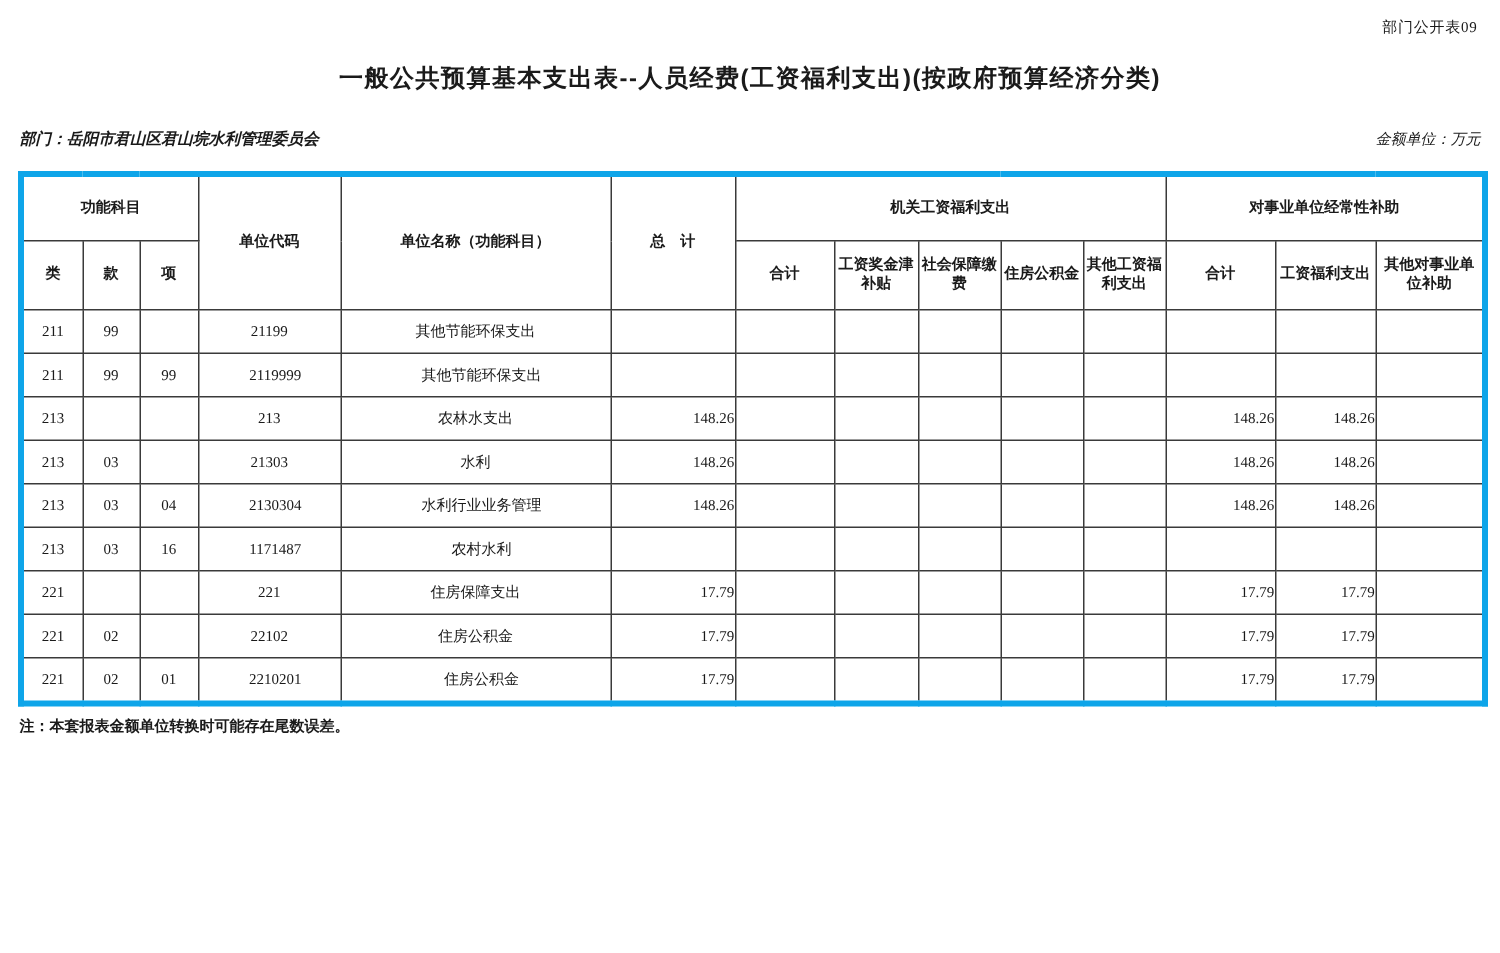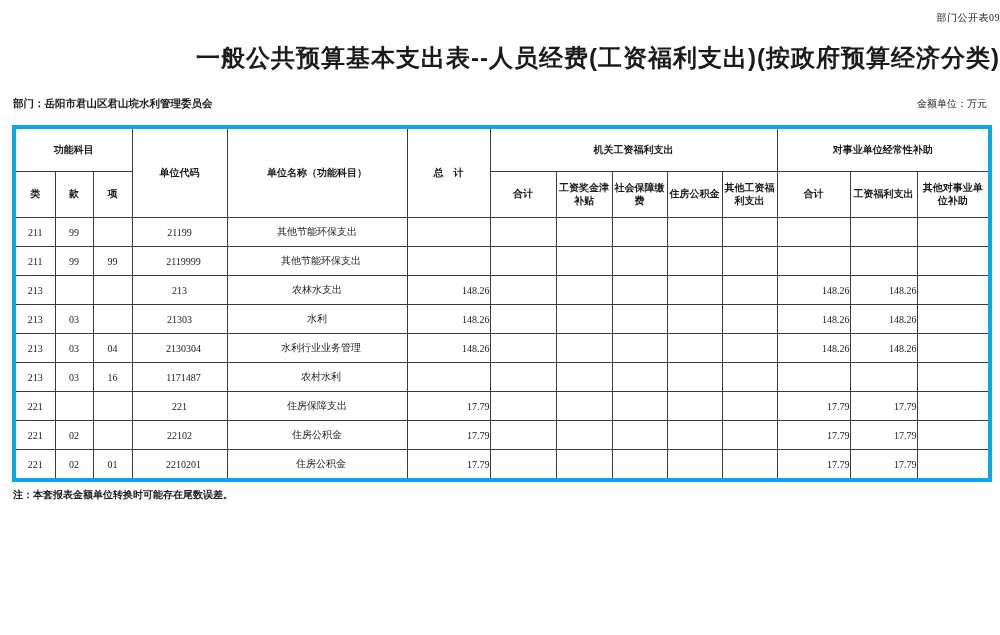--- a/index.html
+++ b/index.html
@@ -12,40 +12,41 @@
   .sheet {
     position: relative;
     width: 1000px;
     height: 635px;
     background: #ffffff;
     overflow: hidden;
   }
   .corner {
     position: absolute;
     top: 11px;
-    right: 0;
+    right: 15px;
     font-size: 10px;
     letter-spacing: 0.5px;
   }
   .title {
     margin: 0;
     padding-top: 42px;
-    text-align: right;
-    font-family: "Liberation Sans", "DejaVu Sans", sans-serif;
-    font-weight: bold;
-    font-size: 24px;
+    text-align: center;
+    font-family: "Liberation Sans", "DejaVu Sans", sans-serif;
+    font-weight: bold;
+    font-size: 16px;
     letter-spacing: 1px;
   }
   .meta {
     display: flex;
     justify-content: space-between;
     align-items: flex-end;
     padding: 0 13px;
     margin-top: 23px;
     font-size: 10.5px;
+    font-style: italic;
   }
   .meta .dept {
     font-family: "Liberation Sans", "DejaVu Sans", sans-serif;
     font-weight: bold;
   }
   .meta .unit {
     font-size: 10px;
   }
   table.budget {
     margin: 14px 12px 0 12px;

